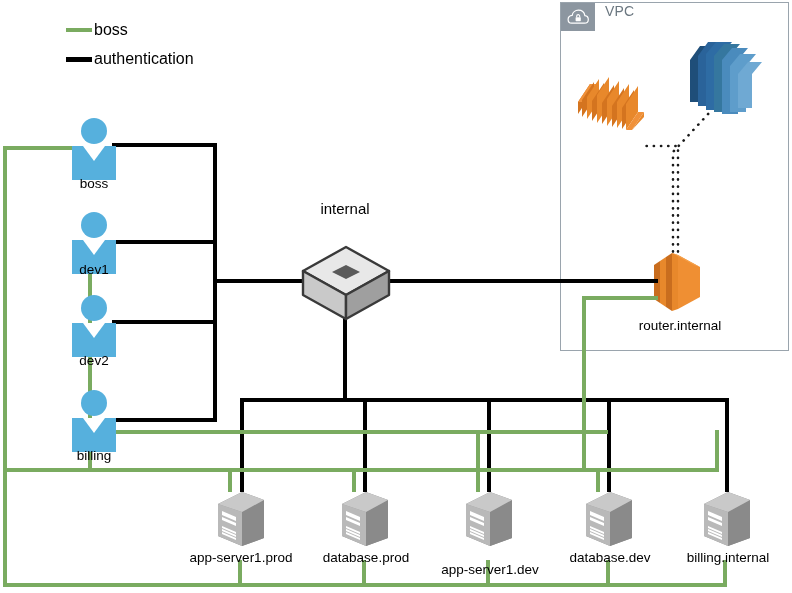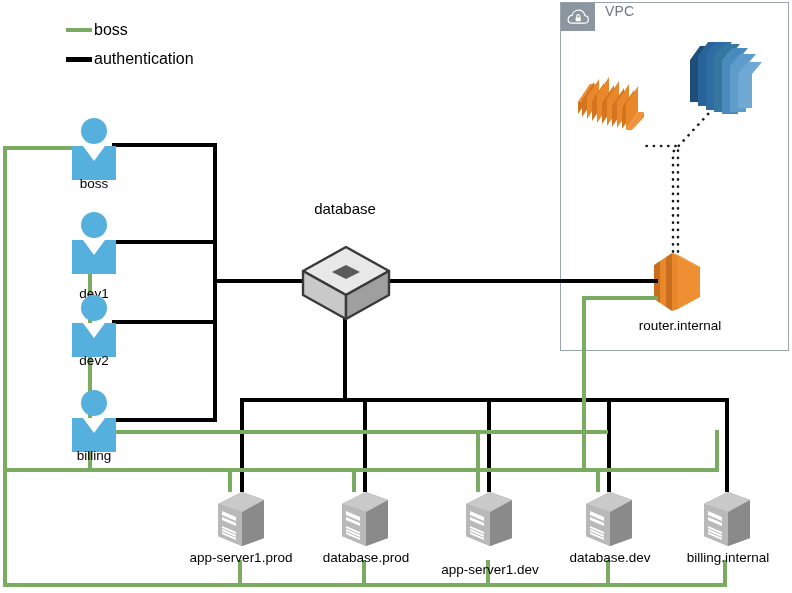--- a/index.html
+++ b/index.html
@@ -172,37 +172,37 @@
     <div class="user-body" style="left:0;top:28px;width:44px;height:34px;"></div>
     <div class="user-notch" style="left:11px;top:28px;"></div>
   </div>
   <div class="node-label" style="left:44px;top:176px;width:100px;">boss</div>
 
   <div class="user-ico" style="left:72px;top:212px;width:44px;height:52px;">
     <div class="user-head" style="left:9px;top:0;width:26px;height:26px;"></div>
     <div class="user-body" style="left:0;top:28px;width:44px;height:34px;"></div>
     <div class="user-notch" style="left:11px;top:28px;"></div>
   </div>
-  <div class="node-label" style="left:44px;top:286px;width:100px;">dev1</div>
+  <div class="node-label" style="left:44px;top:262px;width:100px;">dev1</div>
 
   <div class="user-ico" style="left:72px;top:295px;width:44px;height:52px;">
     <div class="user-head" style="left:9px;top:0;width:26px;height:26px;"></div>
     <div class="user-body" style="left:0;top:28px;width:44px;height:34px;"></div>
     <div class="user-notch" style="left:11px;top:28px;"></div>
   </div>
   <div class="node-label" style="left:44px;top:353px;width:100px;">dev2</div>
 
   <div class="user-ico" style="left:72px;top:390px;width:44px;height:52px;">
     <div class="user-head" style="left:9px;top:0;width:26px;height:26px;"></div>
     <div class="user-body" style="left:0;top:28px;width:44px;height:34px;"></div>
     <div class="user-notch" style="left:11px;top:28px;"></div>
   </div>
   <div class="node-label" style="left:44px;top:448px;width:100px;">billing</div>
 
-  <div class="node-label big" style="left:275px;top:200px;width:140px;">database</div>
+  <div class="node-label big" style="left:275px;top:200px;width:140px;">internal</div>
   <div class="cube" style="left:300px;top:245px;">
     <svg width="92" height="78" viewBox="0 0 92 78" aria-hidden="true">
       <polygon points="46,2 89,26 46,50 3,26" fill="#e8e8e8" stroke="#3a3a3a" stroke-width="2.4" stroke-linejoin="round"></polygon>
       <polygon points="3,26 46,50 46,74 3,50" fill="#c9c9c9" stroke="#3a3a3a" stroke-width="2.4" stroke-linejoin="round"></polygon>
       <polygon points="89,26 46,50 46,74 89,50" fill="#9f9f9f" stroke="#3a3a3a" stroke-width="2.4" stroke-linejoin="round"></polygon>
       <polygon points="46,20 60,27 46,34 32,27" fill="#5a5a5a"></polygon>
     </svg>
   </div>
 
   <div class="srv" style="left:216px;top:490px;">

